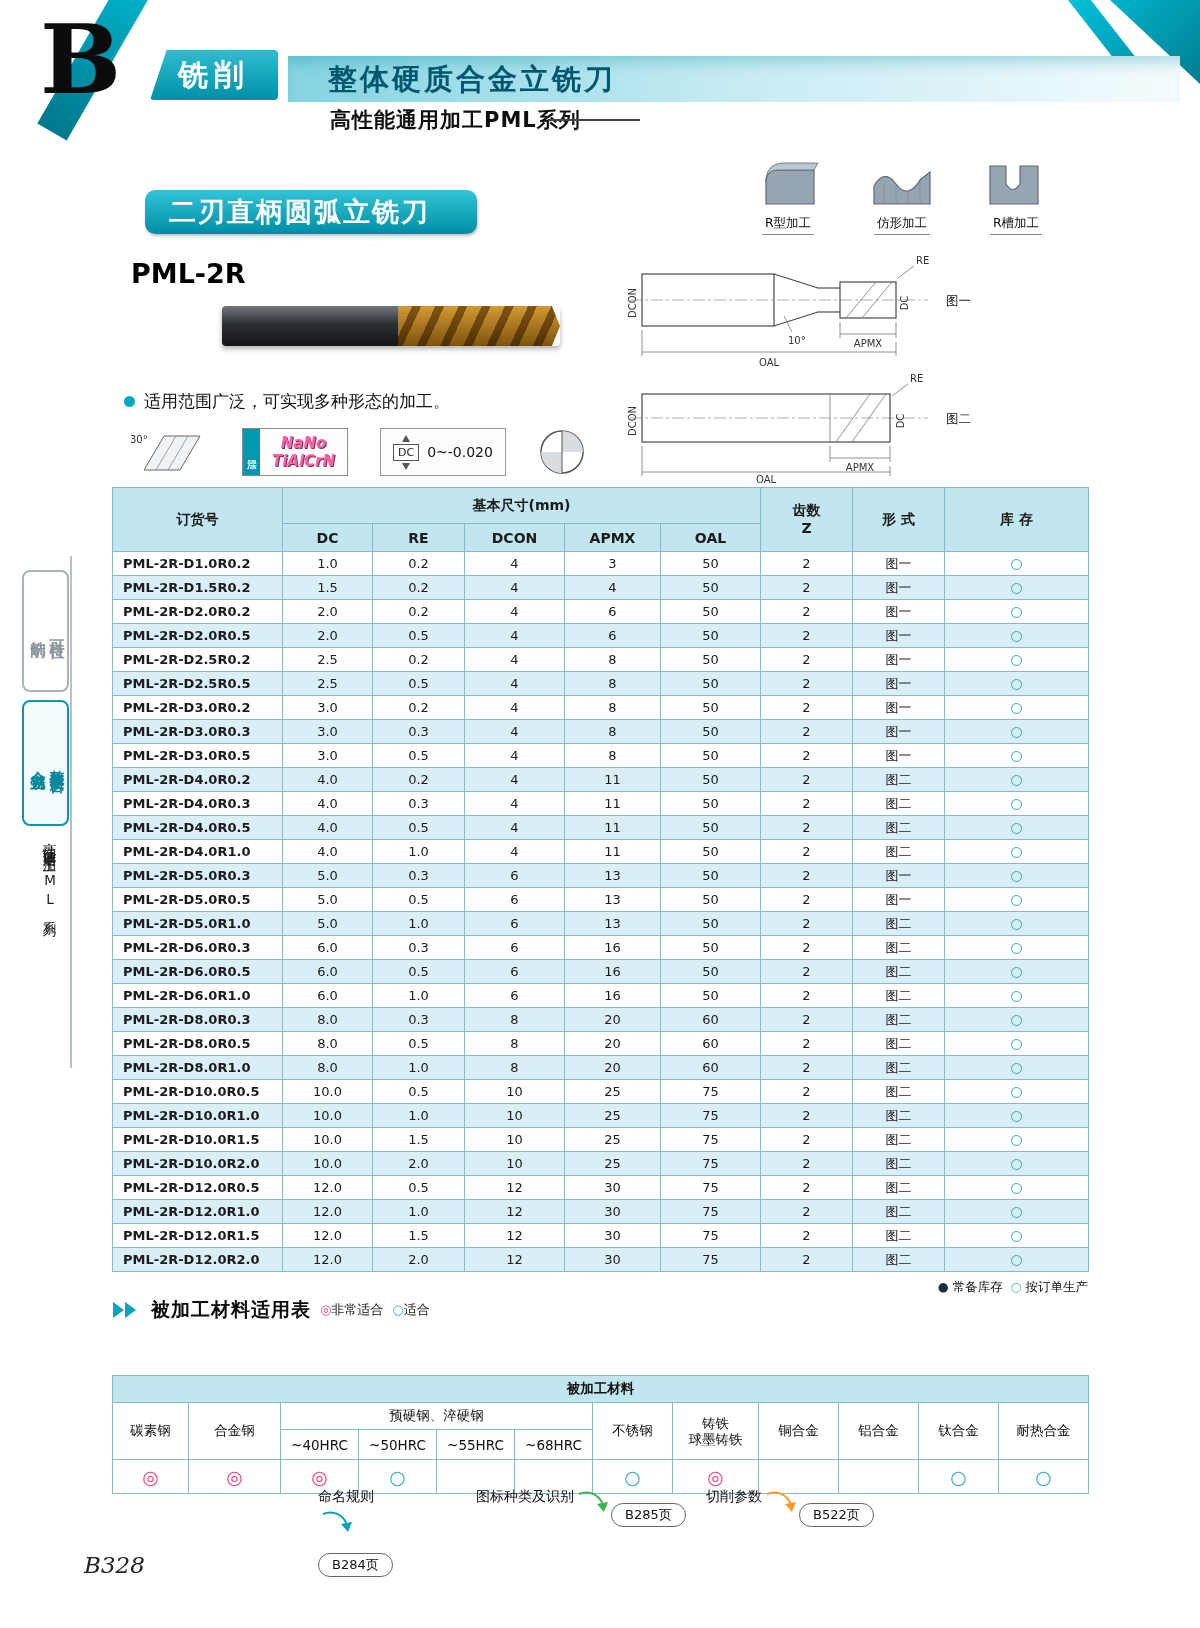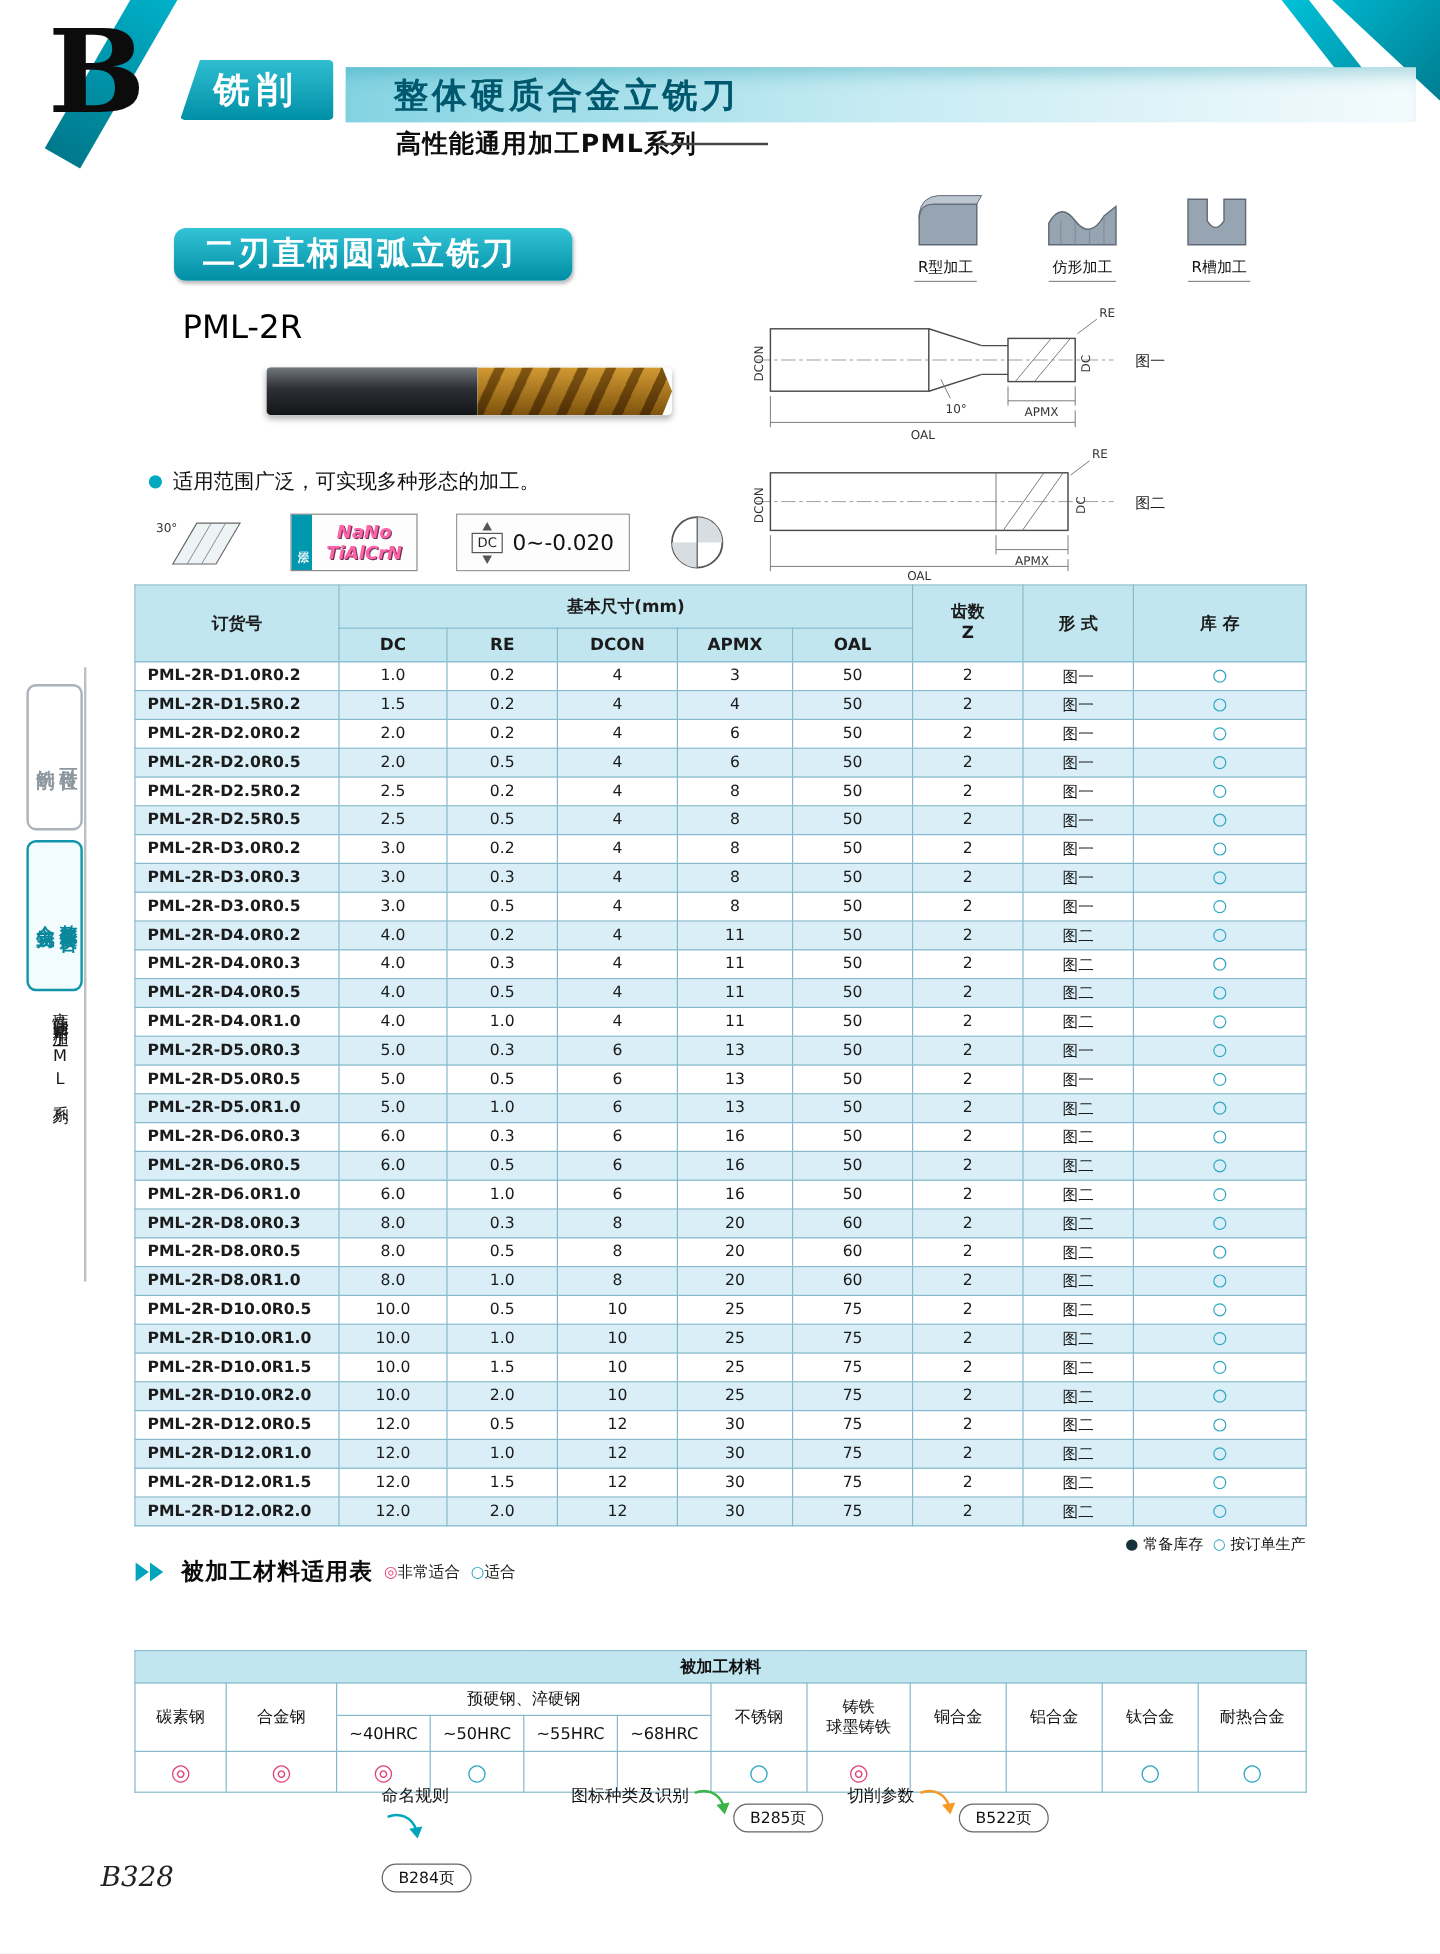--- a/index.html
+++ b/index.html
@@ -28,21 +28,21 @@
 
   
   .section-header{position:absolute;left:145px;top:190px;width:332px;height:44px;border-radius:10px;
     background:linear-gradient(180deg,#33c3d6,#008ea4);color:#fff;font-size:27px;font-weight:bold;
     line-height:44px;padding-left:24px;letter-spacing:2px;box-shadow:1px 2px 3px rgba(0,0,0,.25);}
   .mach-icons{position:absolute;left:742px;top:158px;display:flex;gap:22px;}
   .mach-item{display:flex;flex-direction:column;align-items:center;width:92px;}
   .mach-label{font-size:12.5px;color:#111;margin-top:5px;border-bottom:1px solid #8a8a8a;padding:0 3px 2px;}
 
   
-  .model-name{position:absolute;left:152px;top:258px;font-size:27px;font-weight:normal;color:#000;text-align:right;}
+  .model-name{position:absolute;left:131px;top:258px;font-size:27px;font-weight:bold;color:#000;text-align:right;}
   .product-photo{position:absolute;left:222px;top:306px;width:338px;height:40px;display:flex;
     border-radius:4px;overflow:hidden;box-shadow:0 3px 5px rgba(0,0,0,.3);}
   .shank{width:52%;background:linear-gradient(180deg,#73787e,#2c2f34 45%,#141518);}
   .flutes{flex:1;background:repeating-linear-gradient(115deg,#e0bd64 0 13px,#8a6a22 13px 21px),
     linear-gradient(180deg,#efd084,#8f701f);background-blend-mode:multiply;
     clip-path:polygon(0 0,95% 0,100% 50%,95% 100%,0 100%);}
   .desc{position:absolute;left:124px;top:390px;display:flex;align-items:center;font-size:17px;color:#101010;}
   .bullet-dot{width:11px;height:11px;border-radius:50%;background:#00a9c0;margin-right:9px;flex:none;}
 
   
@@ -53,21 +53,21 @@
     font-size:10px;display:flex;align-items:center;justify-content:center;letter-spacing:1px;}
   .coat-name{flex:1;display:flex;flex-direction:column;align-items:center;justify-content:center;
     font-weight:bold;font-style:italic;color:#ff62a8;font-size:15px;line-height:1.2;
     text-shadow:1px 1px 0 #6d3352;}
   .badge-tol{height:48px;display:flex;align-items:center;gap:8px;border:1px solid #999;
     padding:0 12px;background:#fdfdfd;}
   .tol-dim{display:flex;flex-direction:column;align-items:center;gap:2px;}
   .tri-up{width:0;height:0;border-left:4px solid transparent;border-right:4px solid transparent;border-bottom:7px solid #555;}
   .tri-down{width:0;height:0;border-left:4px solid transparent;border-right:4px solid transparent;border-top:7px solid #555;}
   .tol-box{border:1px solid #555;font-size:11px;padding:0 4px;line-height:15px;color:#222;}
-  .tol-value{font-size:18px;color:#111;}
+  .tol-value{font-size:14px;color:#111;}
   .badge-cross{width:48px;height:48px;}
 
   
   .diag{position:absolute;}
   .cl{stroke:#9a9a9a;stroke-width:0.8;stroke-dasharray:12 3 3 3;}
   .ol{stroke:#4a4a4a;fill:none;stroke-width:1.2;}
   .fl{stroke:#767676;stroke-width:0.8;fill:none;}
   .dlab{font-size:10px;fill:#333;}
   .figlab{font-size:12.5px;fill:#1a1a1a;}
 

